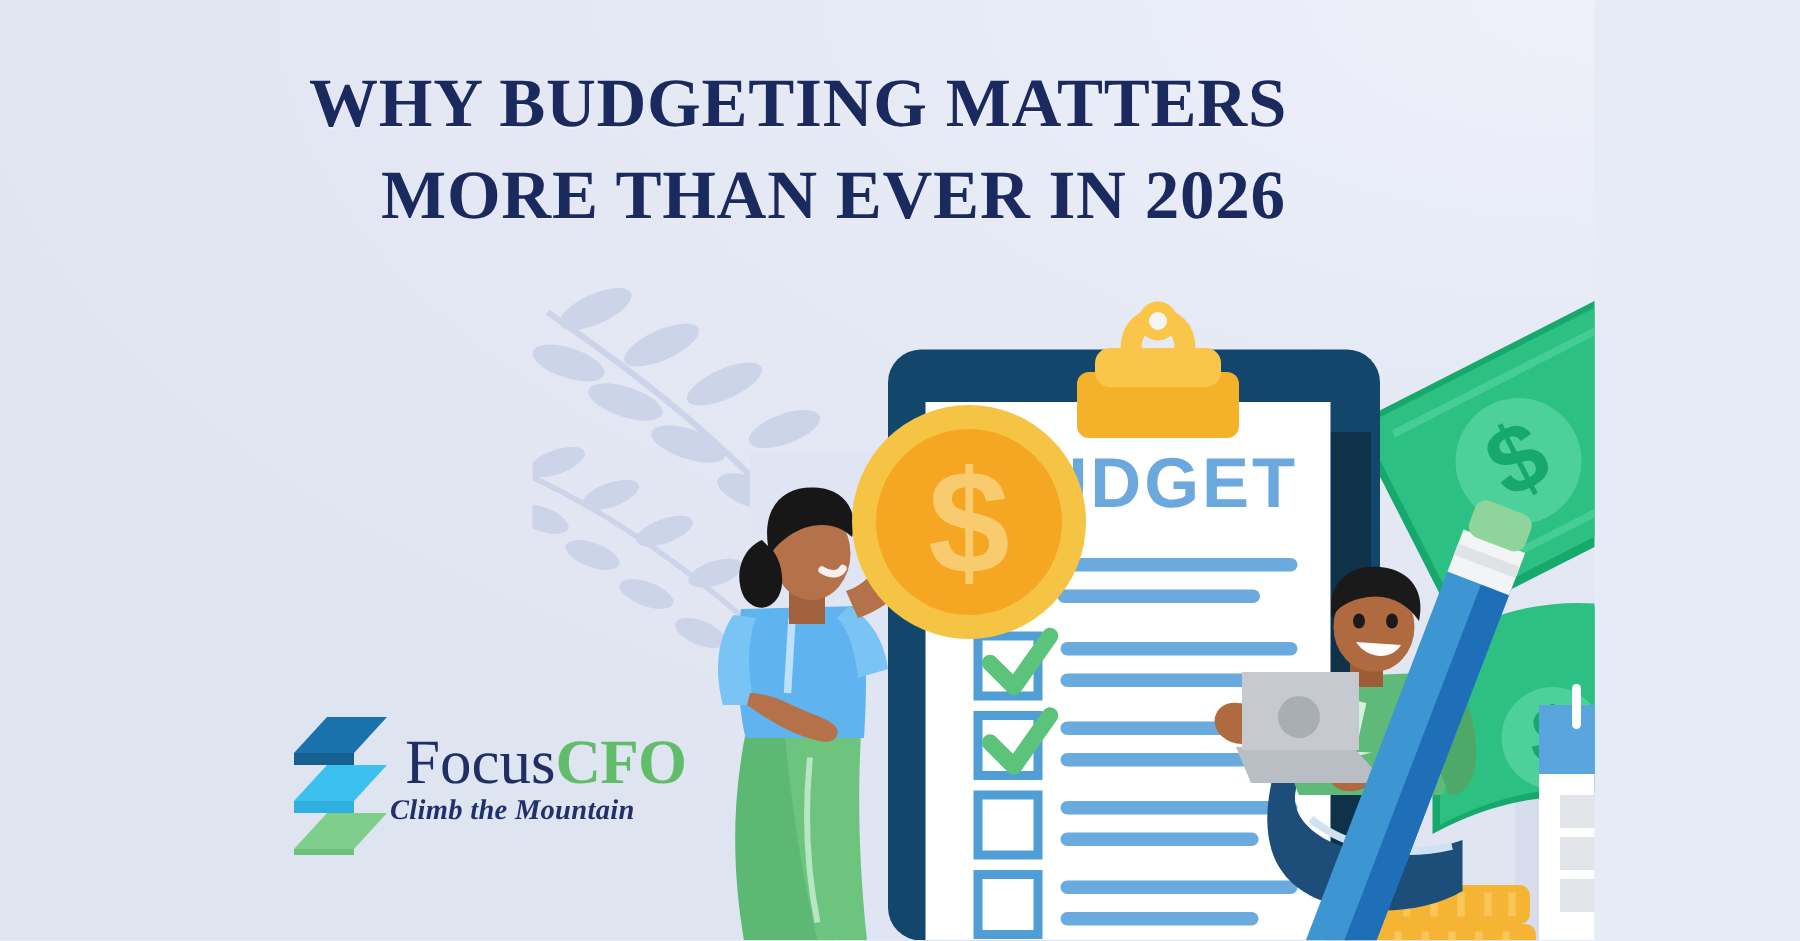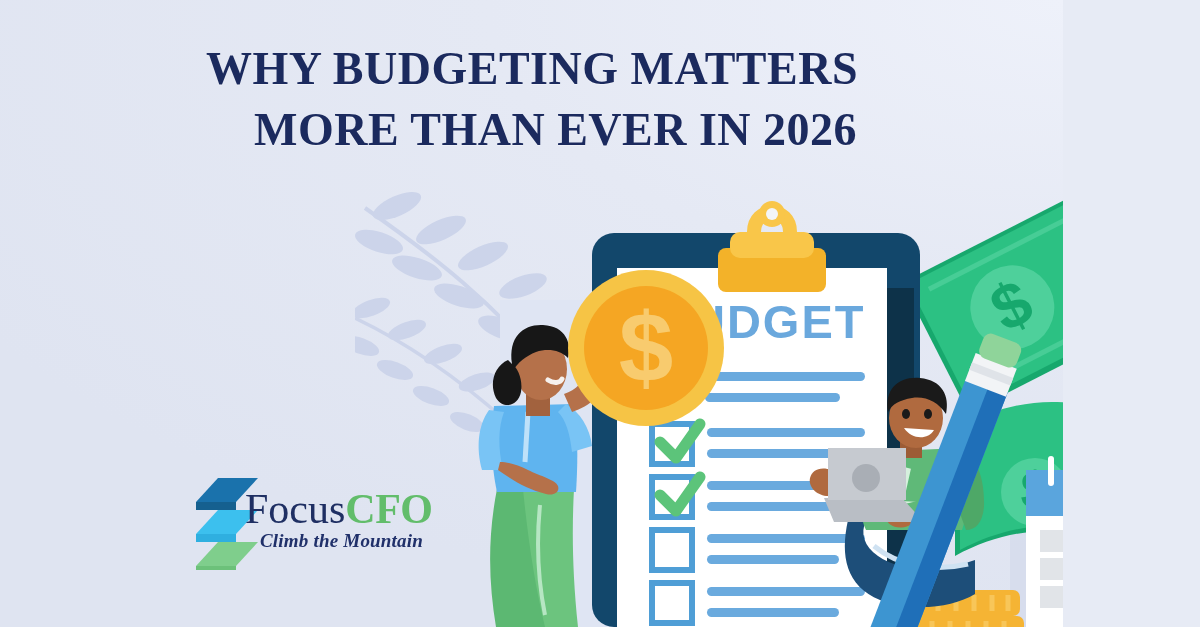--- a/index.html
+++ b/index.html
@@ -30,21 +30,21 @@
     line-height:61px;
     letter-spacing:0.5px;
     text-shadow:0 1px 0 rgba(255,255,255,.35);
   }
   .title .l2{ display:block;margin-left:48px; }
 
   
   .logo{ position:absolute; left:196px; top:472px; width:300px; height:100px; }
   .logo-mark{ position:absolute; left:0; top:2px; width:62px; height:96px; }
   .logo-word{
-    position:absolute; left:49px; top:14px;
+    position:absolute; left:74px; top:14px;
     font-family:"Liberation Serif", serif;
     font-size:42px; line-height:46px; font-weight:400;
     white-space:nowrap;
   }
   .logo-word .focus{ color:#1f2f63; }
   .logo-word .cfo{ color:#62bd6b; font-weight:700; letter-spacing:-0.5px; }
   .logo-tag{
     position:absolute; left:64px; top:58px;
     font-family:"Liberation Serif", serif;
     font-style:italic; font-weight:700;

